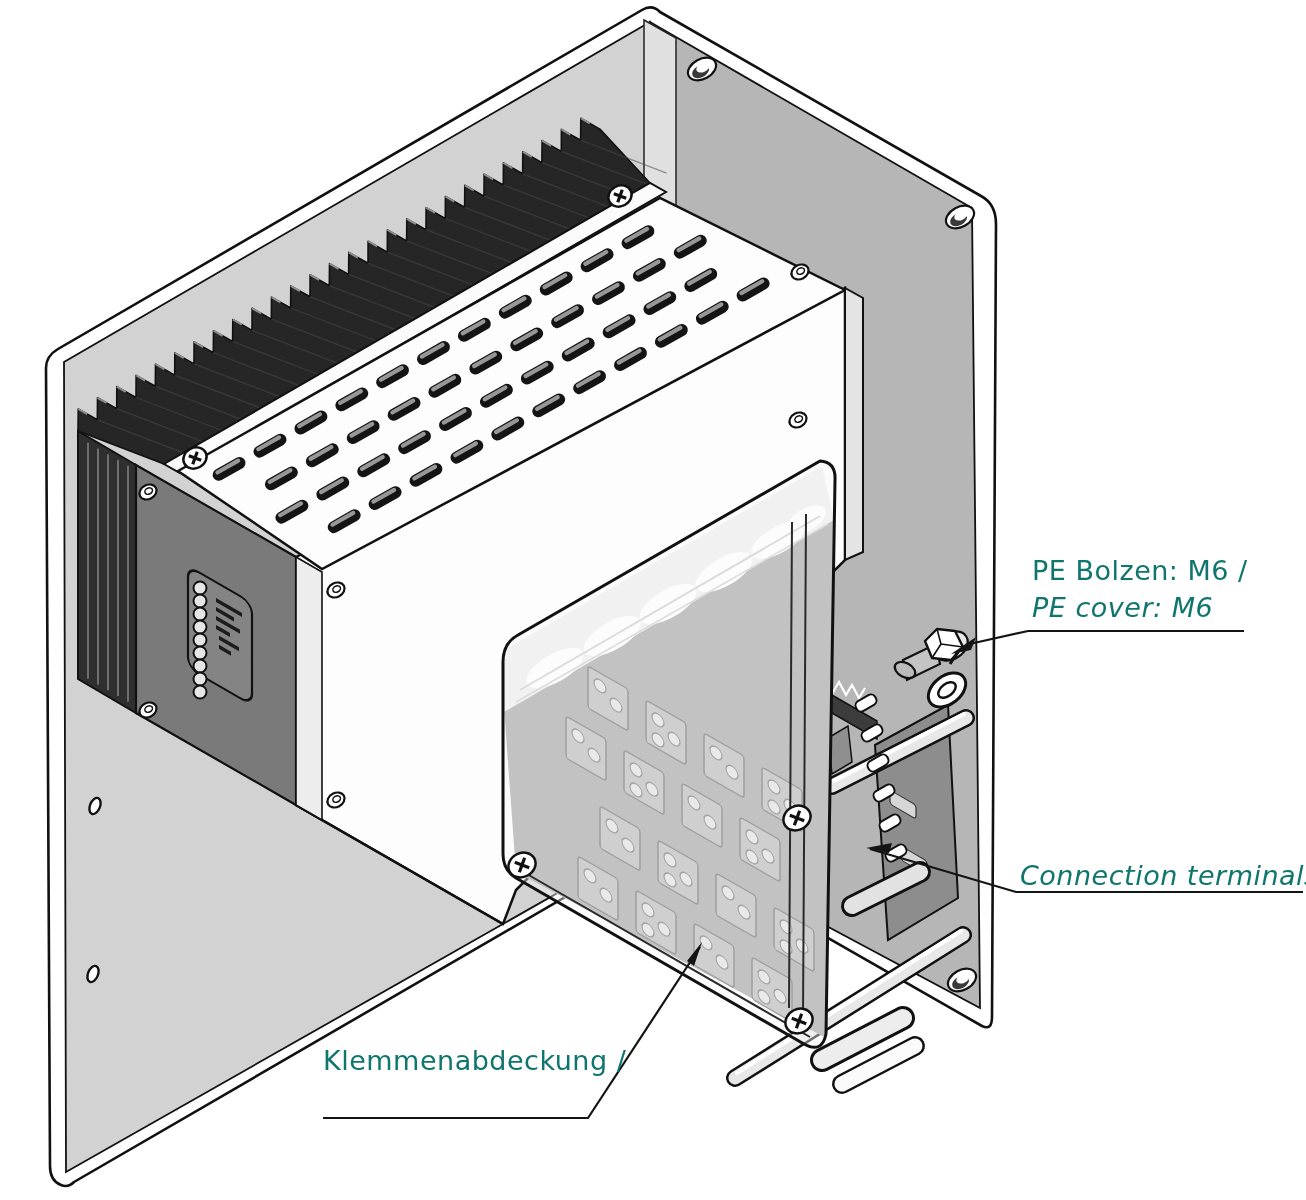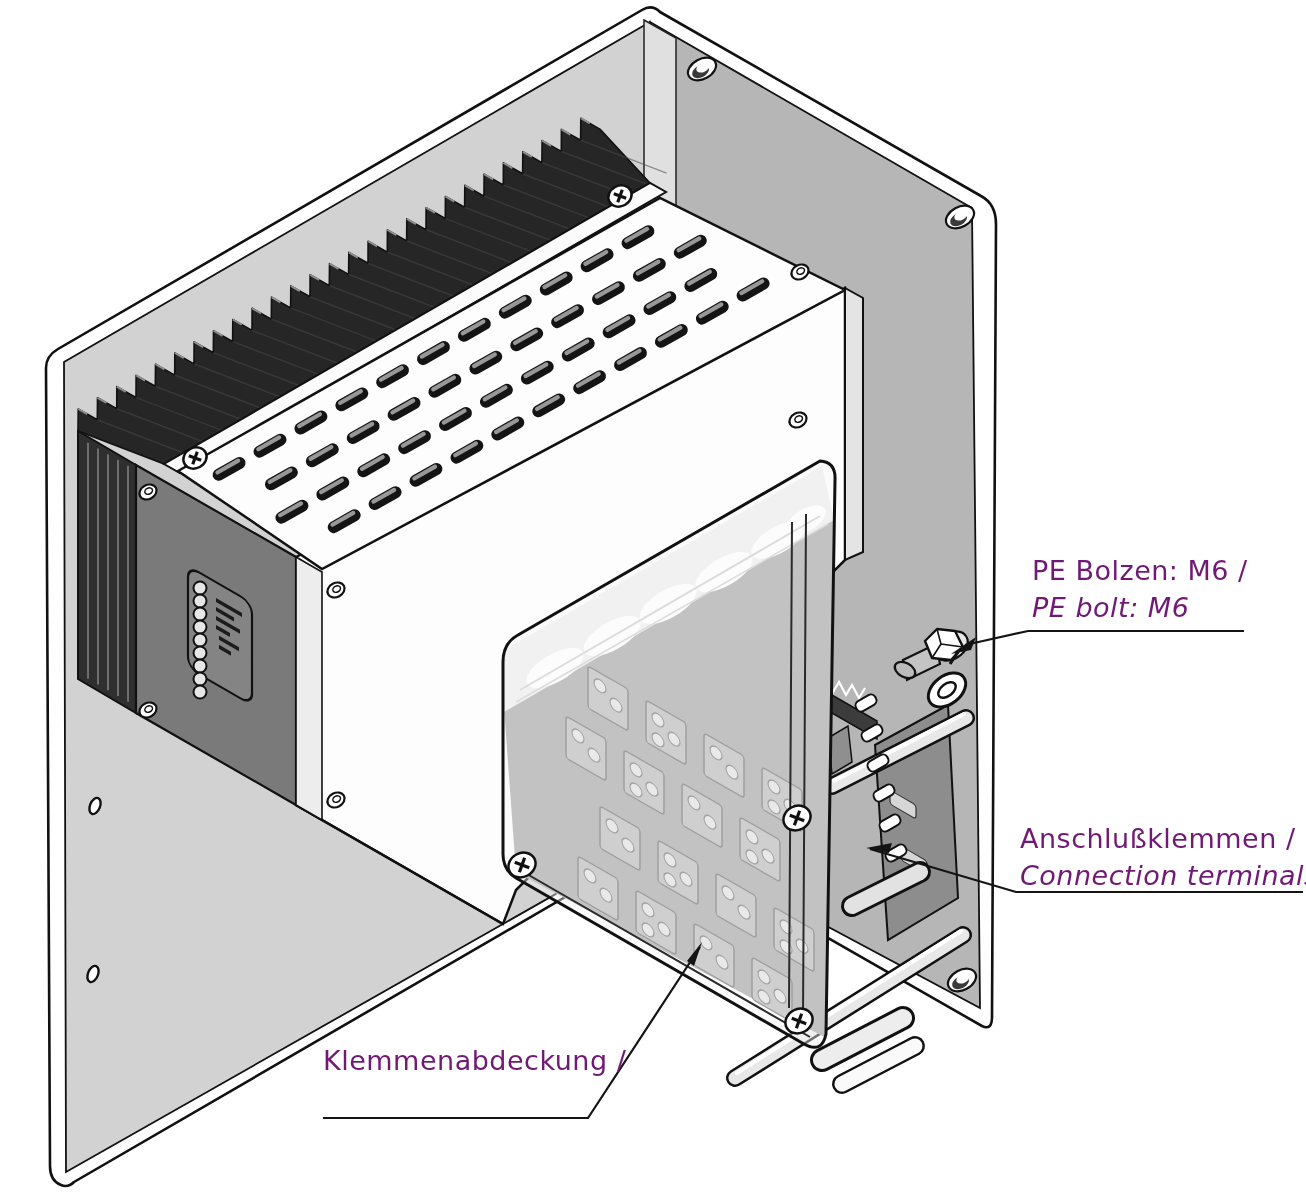--- a/index.html
+++ b/index.html
@@ -1,20 +1,20 @@
 <!DOCTYPE html>
 <html style="--background: #ffffff; --line: #111111; --panel_face: #d2d2d2; --flange_face: #b6b6b6; --bend_highlight: #e0e0e0; --sheet_edge: #ffffff; --heatsink: #262626; --front_panel: #7a7a7a; --enclosure: #fdfdfd; --cavity: #9c9c9c; --cover_tint: rgba(248,248,248,0.42);"><head>
 <meta charset="utf-8">
 <style>
   html,body{margin:0;padding:0;background:#fff;}
   .stage{position:relative;width:1306px;height:1200px;background:var(--background,#fff);
          overflow:hidden;font-family:"DejaVu Sans",sans-serif;}
   .stage svg{position:absolute;left:0;top:0;}
   .annotation{position:absolute;font-size:27px;line-height:37px;letter-spacing:.5px;
-              color:#701a75;white-space:nowrap;}
+              color:#0f766e;white-space:nowrap;}
   .annotation .en{font-style:italic;}
   #ann-pe{left:1032px;top:552px;}
   #ann-terminals{left:1020px;top:820px;}
   #ann-cover{left:323px;top:1042px;text-align:center;}
 </style>
 </head>
 <body>
 
 <div class="stage">
 <svg width="1306" height="1200" viewBox="0 0 1306 1200">
@@ -587,22 +587,22 @@
   </g>
   <g fill="#141414">
     <polygon points="951,654 976,637 971,650"></polygon>
     <polygon points="866,848 892,843 889,853"></polygon>
     <polygon points="702,942 694,966 687,961"></polygon>
   </g>
 </svg>
 
 <div class="annotation" id="ann-pe">
   <span class="de">PE Bolzen: M6 /</span><br>
-  <span class="en">PE bolt: M6</span>
+  <span class="en">PE cover: M6</span>
 </div>
 <div class="annotation" id="ann-terminals">
-  <span class="de">Anschlußklemmen /</span><br>
+  <br>
   <span class="en">Connection terminals</span>
 </div>
 <div class="annotation" id="ann-cover">
   <span class="de">Klemmenabdeckung /</span><br>
 </div>
 </div>
 
 </body></html>

